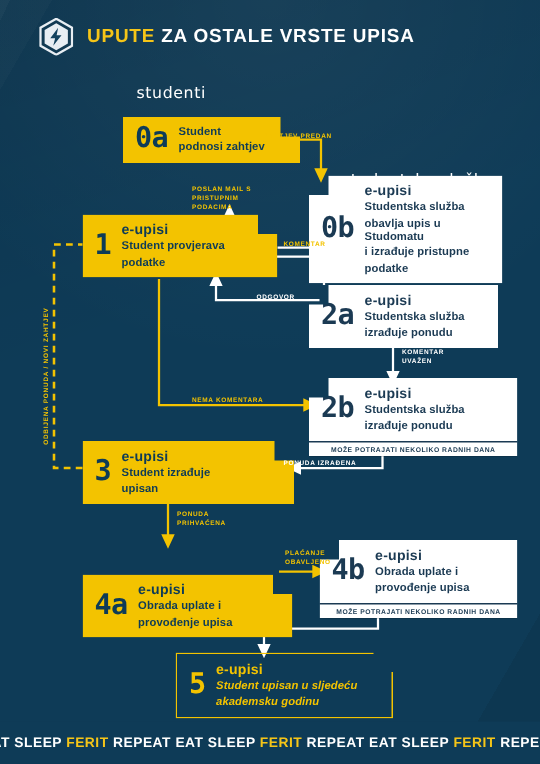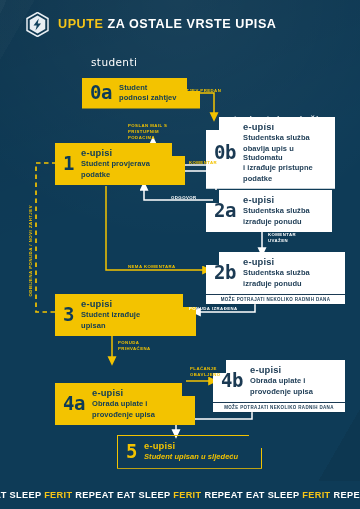--- a/index.html
+++ b/index.html
@@ -278,20 +278,21 @@
       <div class="node-foot">MOŽE POTRAJATI NEKOLIKO RADNIH DANA</div>
     </div>
   </div>
 
   <div class="node" id="n5" style="left:117px;top:435px;width:145px;">
     <div class="node-inner card-outline">
       <div class="node-num">5</div>
       <div class="node-txt">
         <div class="node-title">e-upisi</div>
         <div class="node-desc">Student upisan u sljedeću</div>
+        <div class="node-desc">akademsku godinu</div>
       </div>
     </div>
   </div>
 
 </div>
 
 <div class="edge-label el-yellow" style="left:176px;top:88px;">ZAHTJEV PREDAN</div>
 
 <div class="edge-label el-yellow" style="left:128px;top:123px;">
   <div>POSLAN MAIL S</div>

